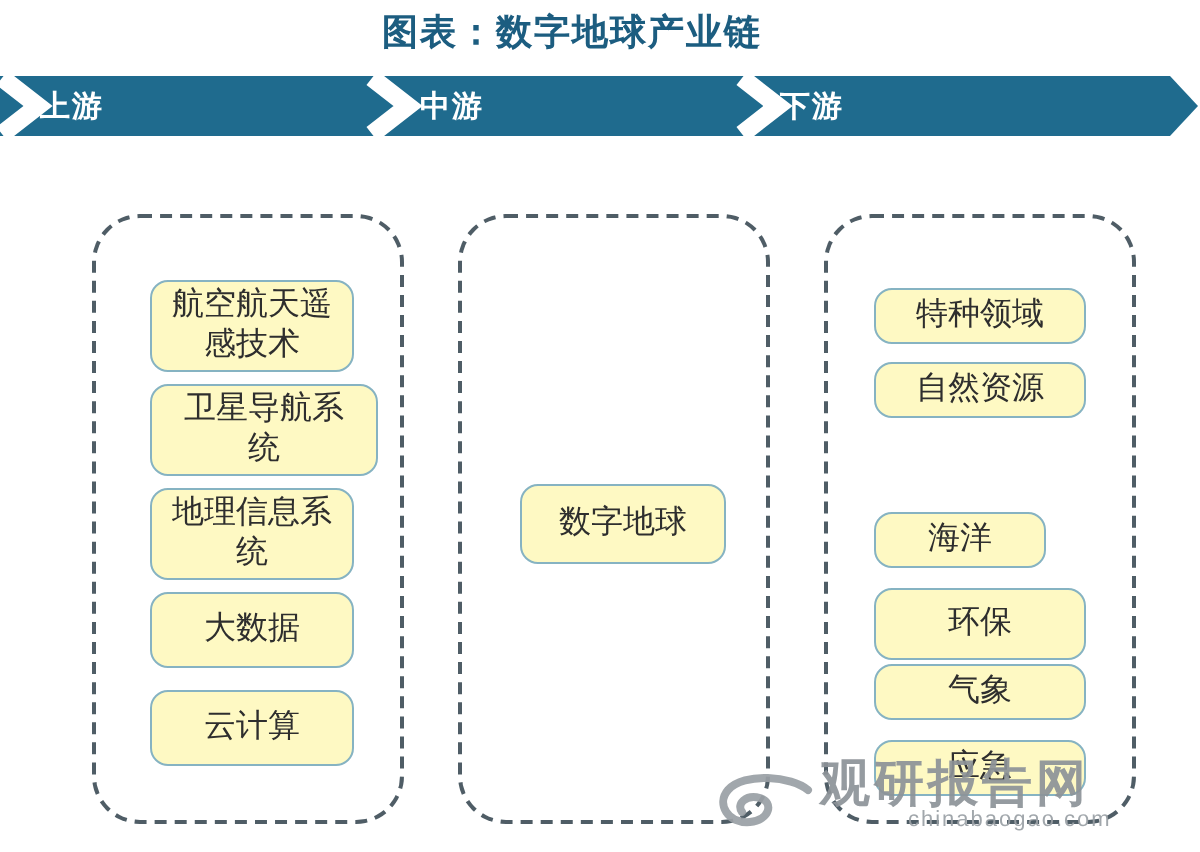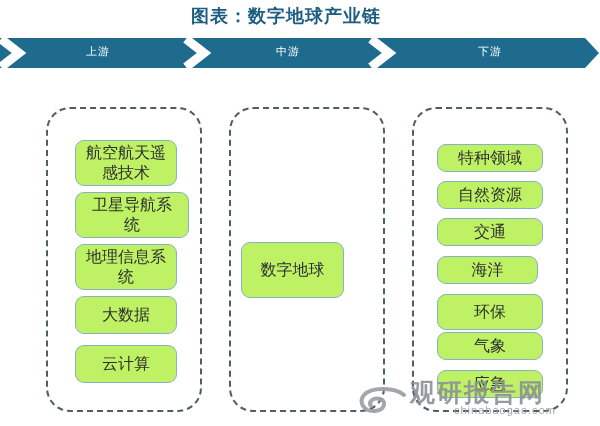--- a/index.html
+++ b/index.html
@@ -8,35 +8,35 @@
     font-family:"Liberation Sans","DejaVu Sans",sans-serif;
   }
   .title {
     position:absolute; left:176px; top:4px;
     font-size:18px; font-weight:bold; color:#1c5d80; letter-spacing:1px;
     white-space:nowrap;
     margin-left:15px;
   }
   .band-svg { position:absolute; left:0; top:38px; }
   .stage-label {
-    position:absolute; top:44px; font-size:11px; font-weight:normal; color:#ffffff;
-    text-align:center; letter-spacing:1px;
+    position:absolute; top:44px; font-size:15px; font-weight:bold; color:#ffffff;
+    text-align:left; letter-spacing:1px;
   }
   .stage-1 { left:20px;  width:156px; }
   .stage-2 { left:210px; width:156px; }
   .stage-3 { left:390px; width:200px; }
   .group {
     position:absolute; top:107px; width:156px; height:305px;
     border:2px dashed #4f5d66; border-radius:24px; box-sizing:border-box; background:transparent;
   }
   .group-left  { left:46px;  }
   .group-mid   { left:229px; }
   .group-right { left:412px; }
   .box {
-    position:absolute; background:#bef264; border:1.5px solid #86b3c2; border-radius:9px;
+    position:absolute; background:#fef9c3; border:1.5px solid #86b3c2; border-radius:9px;
     display:flex; align-items:center; justify-content:center;
     font-size:16px; line-height:20px; color:#2e2e2e; text-align:center;
     white-space:pre-line; box-sizing:border-box; padding:0 4px;
   }
   .watermark {
     position:absolute; left:356px; top:381px; display:flex; align-items:flex-start;
     z-index:5; opacity:0.92;
   }
   .wm-logo { margin-top:4px; }
   .wm-text { margin-left:2px; }
@@ -71,26 +71,25 @@
 
   <div class="box" style="left:75px; top:140px; width:102px; height:46px;">航空航天遥
 感技术</div>
   <div class="box" style="left:75px; top:192px; width:114px; height:46px;">卫星导航系
 统</div>
   <div class="box" style="left:75px; top:244px; width:102px; height:46px;">地理信息系
 统</div>
   <div class="box" style="left:75px; top:296px; width:102px; height:38px;">大数据</div>
   <div class="box" style="left:75px; top:345px; width:102px; height:38px;">云计算</div>
 
-  <div class="box" style="left:241px; top:242px; width:103px; height:56px;">数字地球</div>
+  <div class="box" style="left:260px; top:242px; width:103px; height:40px;">数字地球</div>
 
   <div class="box" style="left:437px; top:181px; width:106px; height:28px;">自然资源</div>
   <div class="box" style="left:437px; top:144px; width:106px; height:28px;">特种领域</div>
-  <div class="box" style="left:437px; top:218px; width:106px; height:28px;">交通</div>
-  <div class="box" style="left:437px; top:256px; width:101px; height:28px;">海洋</div>
+  <div class="box" style="left:437px; top:256px; width:86px; height:28px;">海洋</div>
   <div class="box" style="left:437px; top:294px; width:106px; height:36px;">环保</div>
   <div class="box" style="left:437px; top:332px; width:106px; height:28px;">气象</div>
   <div class="box" style="left:437px; top:370px; width:106px; height:28px;">应急</div>
 
   <div class="watermark">
     <svg class="wm-logo" width="52" height="36" viewBox="0 0 52 36">
       <path d="M48 10 C40 3 16 1 8 10 C2 17 8 27 19 26 C29 25 31 16 24 14 C17 12 12 17 15 21" fill="none" stroke="#9aa0a5" stroke-width="4" stroke-linecap="round"></path>
     </svg>
     <div class="wm-text">
       <div class="wm-name">观研报告网</div>

